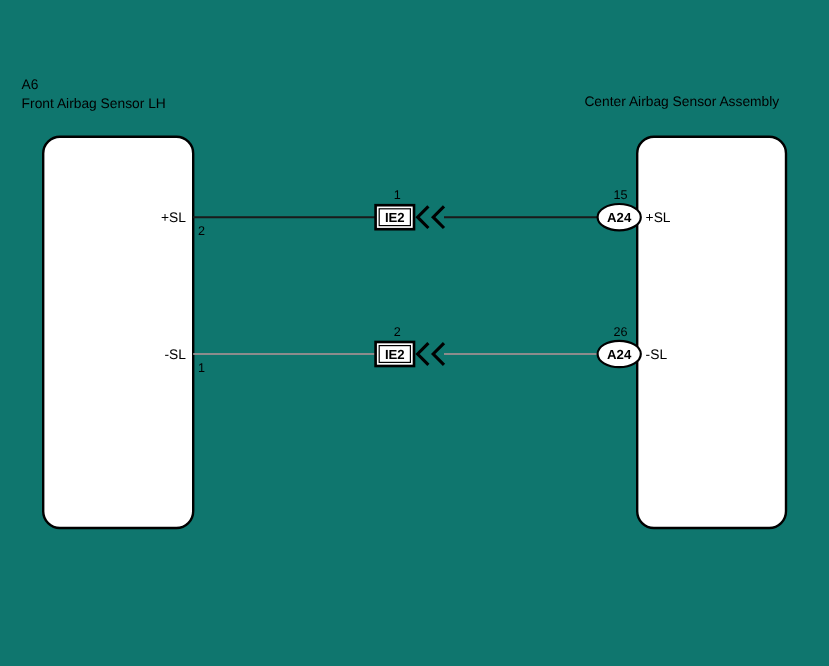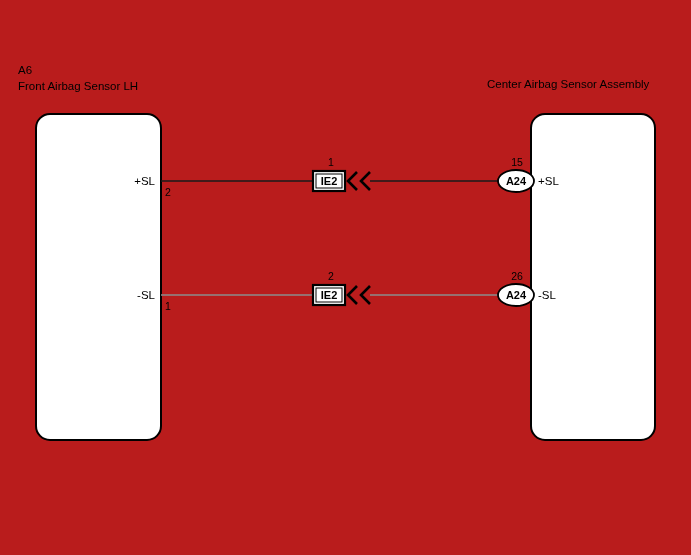--- a/index.html
+++ b/index.html
@@ -9,21 +9,21 @@
     background: #ffffff;
   }
   body {
     font-family: "Liberation Sans", sans-serif;
     color: #000000;
   }
   #diagram-root {
     position: relative;
     width: 691px;
     height: 555px;
-    background: #b91c1c;
+    background: #0f766e;
     overflow: hidden;
   }
   #diagram-svg {
     position: absolute;
     left: 0;
     top: 0;
     width: 691px;
     height: 555px;
   }
   .svg-text {

